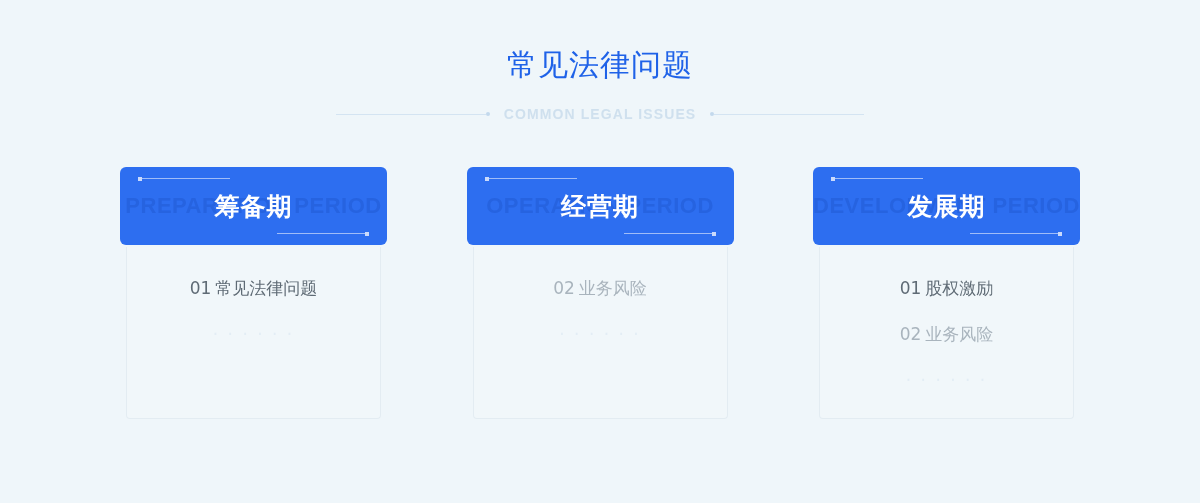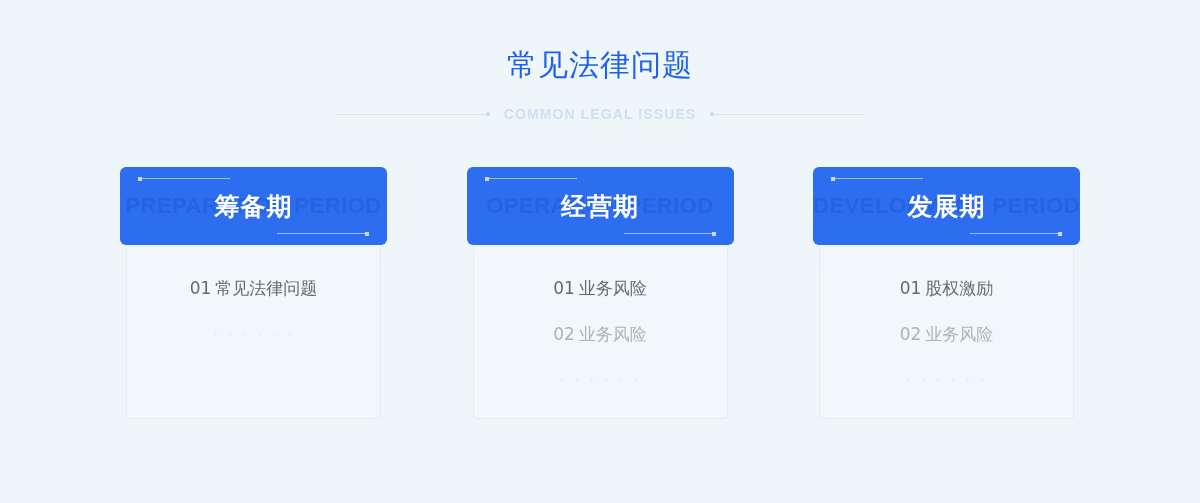--- a/index.html
+++ b/index.html
@@ -218,23 +218,20 @@
     </div>
 
     <div class="card">
       <div class="card-header">
         <span class="hdr-line tl"></span>
         <span class="hdr-line br"></span>
         <span class="card-header-bg-text">OPERATION PERIOD</span>
         <span class="card-header-title">经营期</span>
       </div>
       <div class="card-body">
-        <div class="issue issue-1">
-          <span class="num">01</span><span>业务风险</span>
-        </div>
         <div class="issue issue-2">
           <span class="num">02</span><span>业务风险</span>
         </div>
         <div class="issue issue-3">
           <span>· · · · · ·</span>
         </div>
       </div>
     </div>
 
     <div class="card">

